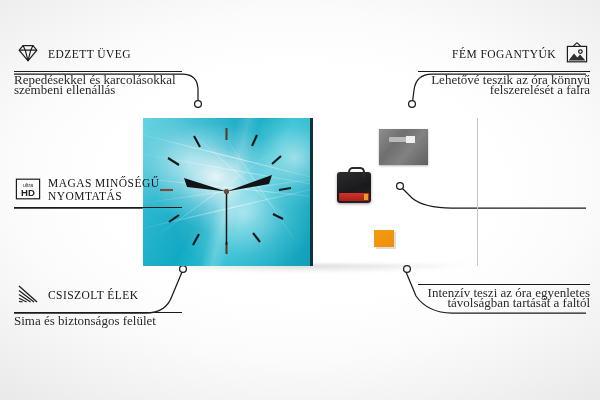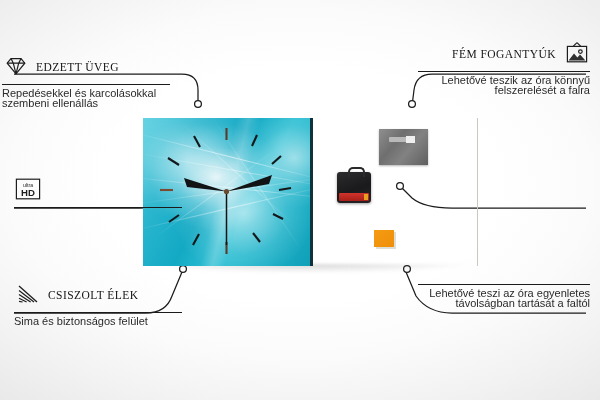--- a/index.html
+++ b/index.html
@@ -203,28 +203,28 @@
     color: #141414;
     text-transform: uppercase;
     flex: 1 1 auto;
   }
   .rule {
     height: 1px;
     background: #1b1b1b;
     margin: 3px 0 3px 0;
   }
   .callout-sub {
-    font-family: Liberation Sans, sans-serif;
-    font-size: 11px;
+    font-family: Liberation Serif, serif;
+    font-size: 13px;
     line-height: 10.2px;
     color: #2a2a2a;
   }
 
   
-  #c-tempered  { left: 2px;  top: 40px; margin-top: 13px;  }
+  #c-tempered  { left: 14px;  top: 40px;  }
   #c-print     { left: 14px;  top: 176px; }
   #c-edges     { left: 14px;  top: 281px; }
   #c-handles   { left: 418px; top: 40px;  }
   #c-mechanism { left: 418px; top: 176px; }
   #c-foam      { left: 418px; top: 281px; }
 
   
   #c-foam   { width: 172px; }
   #c-handles{ width: 172px; }
 </style>
@@ -331,20 +331,21 @@
 
   <div class="callout" id="c-print">
     <div class="callout-head">
       <span class="callout-icon">
         <svg viewBox="0 0 26 24" width="26" height="24">
           <rect x="1.4" y="2.2" width="23.2" height="19.6" fill="none" stroke="currentColor" stroke-width="1.2"></rect>
           <text x="13" y="10.4" font-family="Liberation Sans, sans-serif" font-size="5.2" text-anchor="middle" fill="currentColor">ultra</text>
           <text x="13" y="19.2" font-family="Liberation Sans, sans-serif" font-size="9.6" font-weight="bold" text-anchor="middle" fill="currentColor">HD</text>
         </svg>
       </span>
+      <span class="callout-title">MAGAS MINŐSÉGŰ NYOMTATÁS</span>
     </div>
     <div class="rule"></div>
   </div>
 
   <div class="callout" id="c-edges">
     <div class="callout-head">
       <span class="callout-icon">
         <svg viewBox="0 0 24 24" width="24" height="24" stroke="currentColor" stroke-width="1.25" fill="none">
           <path d="M3 4 L21 20"></path>
           <path d="M3 8.4 L18 20"></path>
@@ -371,16 +372,16 @@
       </span>
       <span class="callout-title">FÉM FOGANTYÚK</span>
     </div>
     <div class="rule"></div>
     <div class="callout-sub">Lehetővé teszik az óra könnyű felszerelését a falra</div>
   </div>
 
 
   <div class="callout right" id="c-foam">
     <div class="rule"></div>
-    <div class="callout-sub">Lehetővé teszi az óra egyenletes távolságban tartását a faltól</div>
+    <div class="callout-sub">Intenzív teszi az óra egyenletes távolságban tartását a faltól</div>
   </div>
 
 </div>
 
 </body></html>

